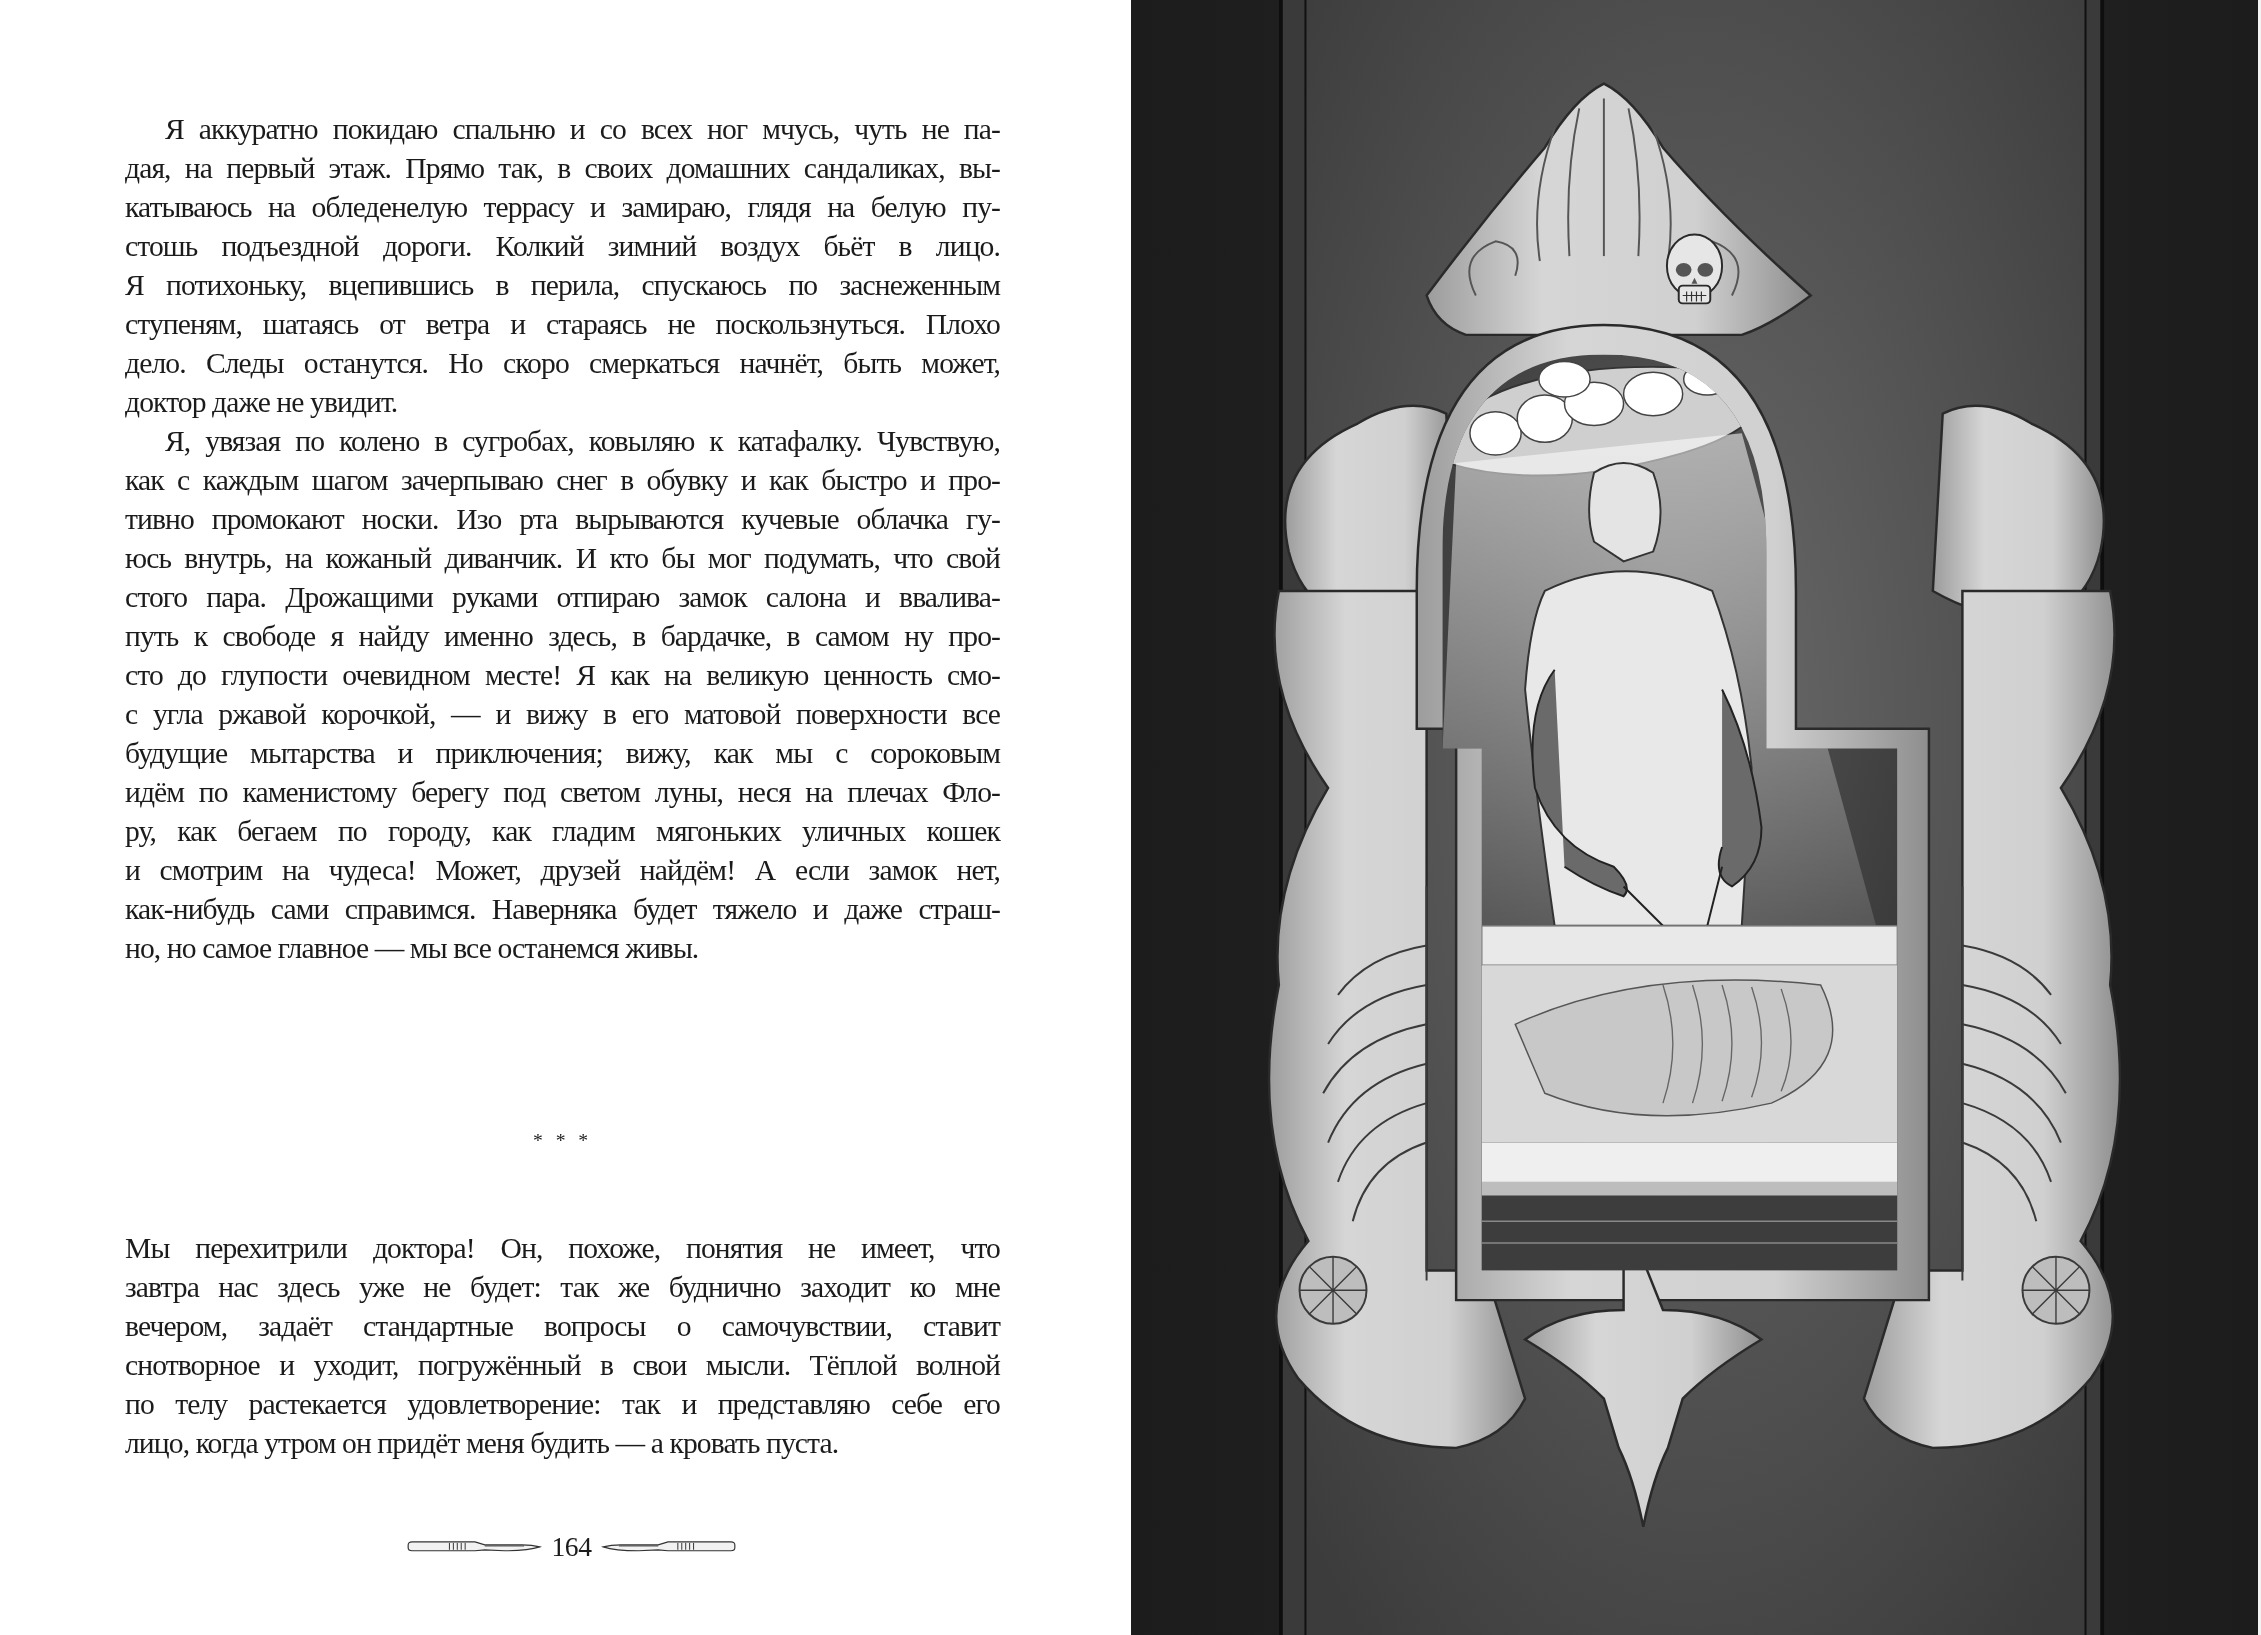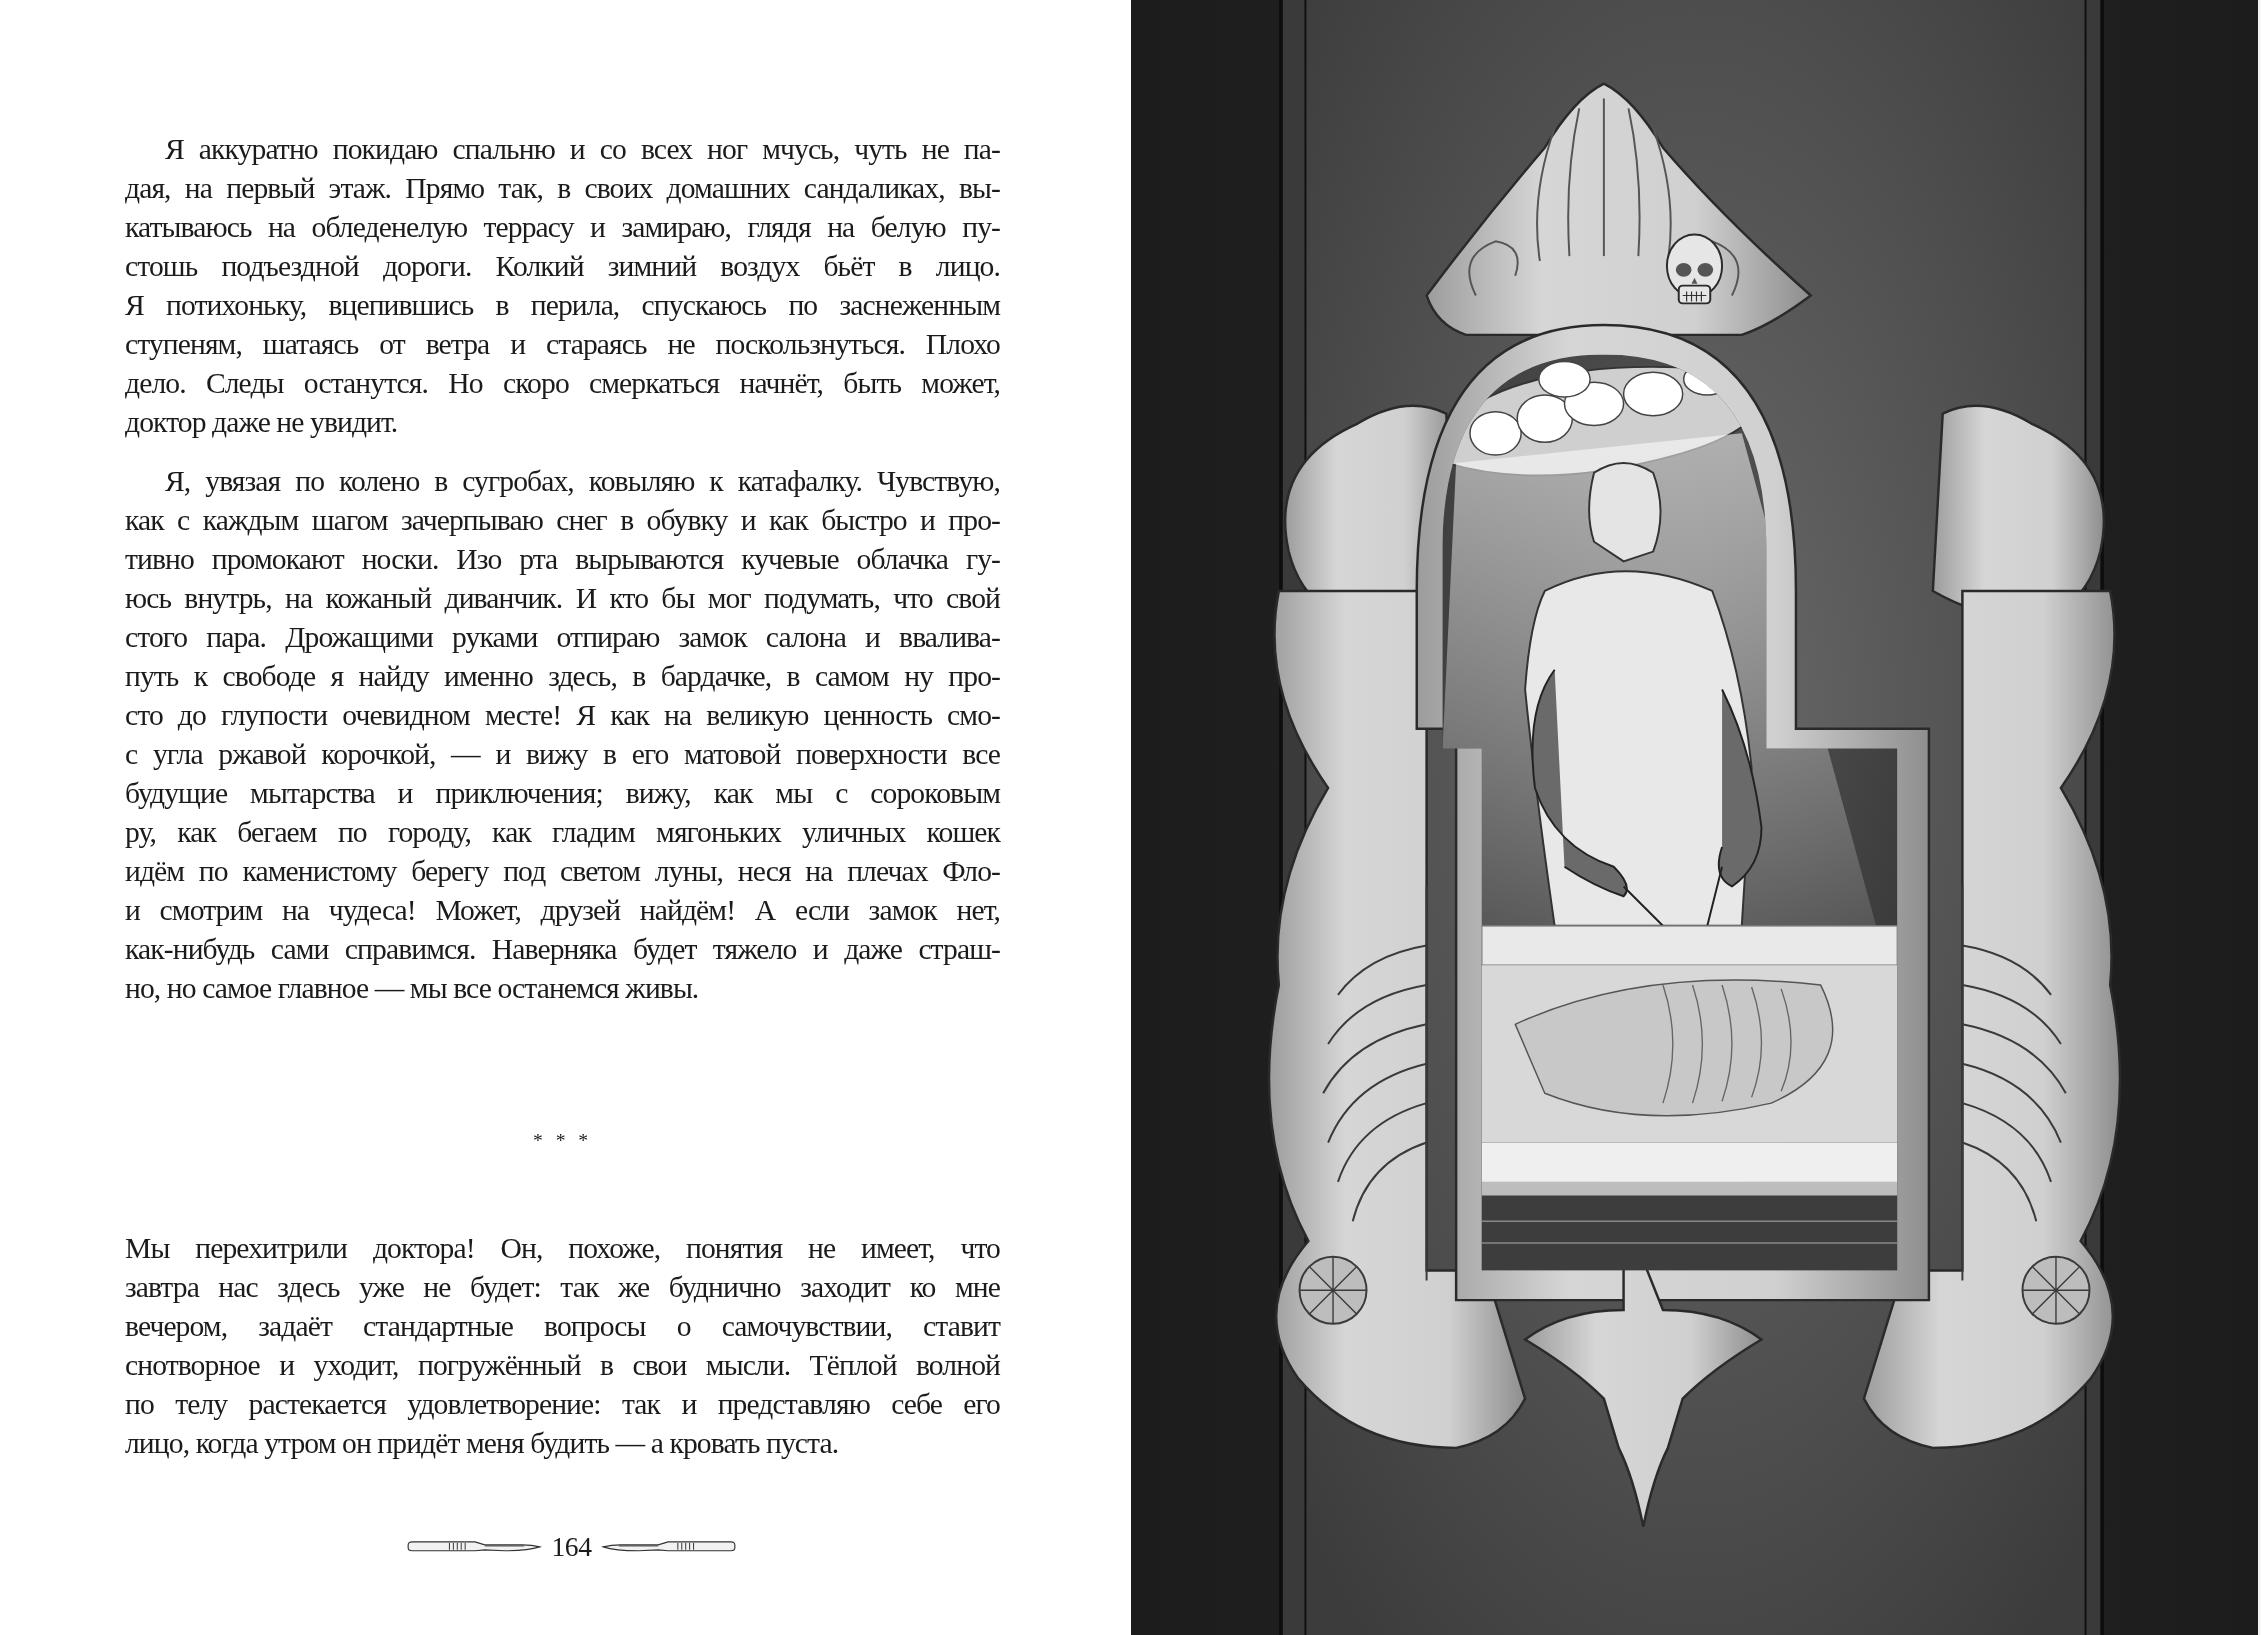--- a/index.html
+++ b/index.html
@@ -15,21 +15,21 @@
     position: absolute; left: 125px; top: 110px; width: 875px;
     font-family: "Liberation Serif", "DejaVu Serif", serif;
     font-size: 29.6px; color: #1b1b1b;
     letter-spacing: -0.9px; word-spacing: 0px;
   }
   .line {
     height: 39px; line-height: 39px; white-space: nowrap;
     text-align: justify; text-align-last: justify;
     transform-origin: left center;
   }
-  .line.indent { padding-left: 40px; margin-top: 20px; }
+  .line.indent { padding-left: 40px; }
   .line.last { text-align-last: left; }
   .divider {
     position: absolute; left: 125px; width: 875px; top: 1129px;
     text-align: center; font-family: "Liberation Serif", serif; font-size: 19.7px;
     letter-spacing: 3.9px; color: #222;
   }
   .section-2 { top: 1213px; margin-top: 16px; }
   .folio {
     position: absolute; left: 394px; top: 1525px; width: 355px; height: 43px;
     display: flex; align-items: center; justify-content: center; gap: 10px;
@@ -64,22 +64,22 @@
 
       <div class="line indent">Я, увязая по колено в сугробах, ковыляю к катафалку. Чувствую,</div>
       <div class="line">как с каждым шагом зачерпываю снег в обувку и как быстро и про-</div>
       <div class="line">тивно промокают носки. Изо рта вырываются кучевые облачка гу-</div>
       <div class="line">юсь внутрь, на кожаный диванчик. И кто бы мог подумать, что свой</div>
       <div class="line">стого пара. Дрожащими руками отпираю замок салона и ввалива-</div>
       <div class="line">путь к свободе я найду именно здесь, в бардачке, в самом ну про-</div>
       <div class="line">сто до глупости очевидном месте! Я как на великую ценность смо-</div>
       <div class="line">с угла ржавой корочкой, — и вижу в его матовой поверхности все</div>
       <div class="line">будущие мытарства и приключения; вижу, как мы с сороковым</div>
+      <div class="line">идём по каменистому берегу под светом луны, неся на плечах Фло-</div>
       <div class="line">ру, как бегаем по городу, как гладим мягоньких уличных кошек</div>
-      <div class="line">идём по каменистому берегу под светом луны, неся на плечах Фло-</div>
       <div class="line">и смотрим на чудеса! Может, друзей найдём! А если замок нет,</div>
       <div class="line">как-нибудь сами справимся. Наверняка будет тяжело и даже страш-</div>
       <div class="line last">но, но самое главное — мы все останемся живы.</div>
     </div>
 
     <div class="divider">* * *</div>
 
     <div class="text-col section-2">
       <div class="line">Мы перехитрили доктора! Он, похоже, понятия не имеет, что</div>
       <div class="line">завтра нас здесь уже не будет: так же буднично заходит ко мне</div>

